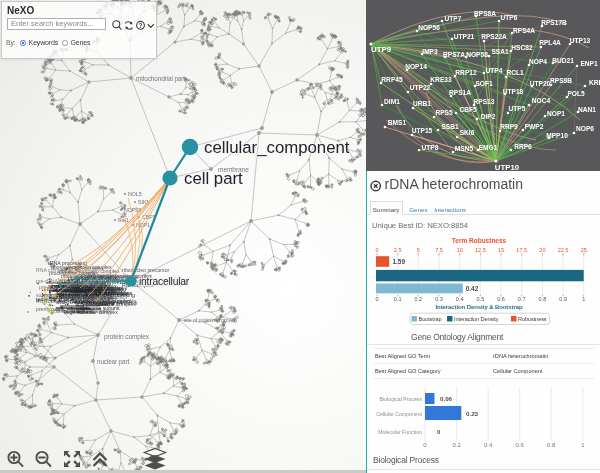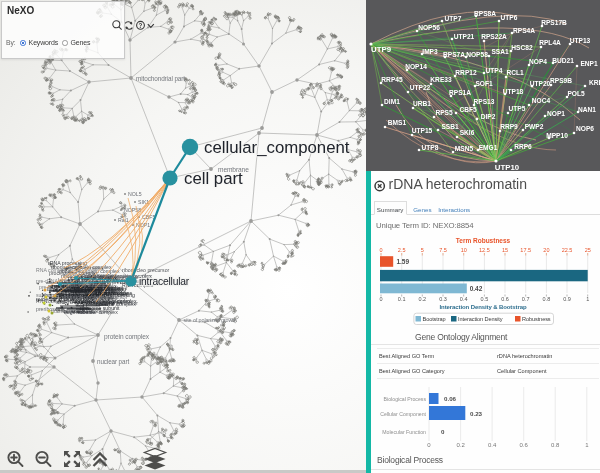--- a/index.html
+++ b/index.html
@@ -1,31 +1,31 @@
 <!DOCTYPE html>
 <html><head><meta charset="utf-8">
 <style>
 * { margin:0; padding:0; box-sizing:border-box; }
 html,body { width:600px; height:473px; overflow:hidden; font-family:"Liberation Sans", sans-serif; background:#fff; }
 #page { position:relative; width:600px; height:473px; }
 #tree { position:absolute; left:0; top:0; width:366px; height:473px;
   background:radial-gradient(circle 440px at 290px 290px, #ffffff 0%, #f6f6f4 50%, #e7e7e3 100%); }
 #treebottom { position:absolute; left:0; top:470px; width:366px; height:3px; background:#c9c9c7; }
-#searchpanel { position:absolute; left:1px; top:1px; width:124px; height:58px; background:rgba(255,255,255,0.78);
+#searchpanel { position:absolute; left:1px; top:1px; width:156px; height:58px; background:rgba(255,255,255,0.78);
   border:1px solid #c9c9c9; box-shadow:0 1px 2px rgba(0,0,0,0.08); }
 #searchpanel h1 { font-size:10px; font-weight:bold; color:#2a2a2a; position:absolute; left:5px; top:3px; }
 #searchinput { position:absolute; left:5px; top:16px; width:99px; height:11.5px; border:1px solid #b0b0b0; background:#fff;
   font-size:7.5px; color:#888; padding-left:3px; line-height:10px; }
 #searchicons { position:absolute; left:109px; top:16.5px; }
 #radios { position:absolute; left:4px; top:36.5px; font-size:6.8px; color:#666; white-space:nowrap; letter-spacing:-0.1px; }
 #radios b { color:#3a3a3a; font-size:7px; font-weight:normal; letter-spacing:-0.15px; }
 .radio { display:inline-block; width:5.5px; height:5.5px; border:1px solid #999; border-radius:50%; vertical-align:-1px; margin:0 1px 0 3px; background:#fff; }
 .radio.sel { border-color:#4077d6; background:radial-gradient(circle, #4077d6 0 40%, #fff 45%); }
 #darkpanel { position:absolute; left:366px; top:0; width:234px; height:171px; }
-#rpanel { position:absolute; left:366px; top:171px; width:234px; height:302px; background:#fefefe; border-left:5px solid #14b8a6; }
+#rpanel { position:absolute; left:366px; top:171px; width:234px; height:302px; background:#fefefe; border-left:1px solid #14b8a6; }
 #rhead { position:absolute; left:2.5px; top:5px; height:14px; }
 #rhead .t { font-size:14px; color:#4d4d4d; margin-left:3px; vertical-align:1px; }
 #tabs { position:absolute; left:0px; top:30px; width:234px; height:14px; border-bottom:1px solid #ddd; font-size:6.2px; }
 #tabs .tab1 { position:absolute; left:2.6px; top:0; height:14px; width:33px; padding-top:4px; text-align:center; background:#fdfdfd; border:1px solid #ddd; border-bottom:1px solid #fdfdfd; color:#44484c; }
 #tabs .tab2 { position:absolute; left:42.3px; top:4.5px; color:#3e7cb8; }
 #tabs .tab3 { position:absolute; left:67.2px; top:4.5px; color:#3e7cb8; }
 #uid { position:absolute; left:5px; top:50px; font-size:7.8px; color:#6e6e6e; letter-spacing:-0.1px; }
 #gohead { position:absolute; left:6px; top:160.5px; font-size:8.5px; color:#555; letter-spacing:-0.2px;margin-left:38px; }
 #gohr1 { position:absolute; left:0; top:172.7px; width:234px; border-top:1px solid #e4e4e4; }
 #bphead { position:absolute; left:6px; top:284px; font-size:8.5px; color:#555; letter-spacing:-0.2px; }
@@ -460,20 +460,21 @@
  <path d="M155 448.5 l10.5 4 -10.5 4 -10.5 -4 z" fill="#fbfbf9" stroke="#4e4e4c" stroke-width="1.3"></path>
  <path d="M155 455 l10.5 4 -10.5 4 -10.5 -4 z" fill="#4e4e4c"></path>
  <path d="M155 461.5 l10.5 4 -10.5 4 -10.5 -4 z" fill="#4e4e4c"></path>
 </g>
 
 </g>
 </svg>
     <div id="treebottom"></div>
     <div id="searchpanel">
       <h1>NeXO</h1>
+      <span id="searchinput">Enter search keywords...</span>
       <svg id="searchicons" width="48" height="13" viewBox="0 0 48 13">
         <g stroke="#3a3a3a" stroke-width="1.1" fill="none">
         <circle cx="5.3" cy="5.3" r="3.5"></circle>
             <line x1="7.9" y1="7.9" x2="10.6" y2="10.6"></line>
         <path d="M14.2 4.4 a3.6 3.6 0 0 1 6.4 0.8"></path>
             <path d="M21.4 8.6 a3.6 3.6 0 0 1 -6.4 -0.8"></path>
         <path d="M20.9 2.6 l0.4 2.7 -2.7 -0.4 z" fill="#3a3a3a" stroke="none"></path>
         <path d="M14.9 10.4 l-0.4 -2.7 2.7 0.4 z" fill="#3a3a3a" stroke="none"></path>
         <circle cx="29.5" cy="6.3" r="3.9"></circle>
         </g>
@@ -718,21 +719,21 @@
   <div id="rpanel">
     <div id="rhead"><svg width="12" height="12" style="vertical-align:-2px">
           <circle cx="5.7" cy="6" r="4.7" fill="none" stroke="#3a3a3a" stroke-width="1.5"></circle>
           <path d="M3.9 4.2 L7.5 7.8 M7.5 4.2 L3.9 7.8" stroke="#3a3a3a" stroke-width="1.3"></path>
         </svg><span class="t">rDNA heterochromatin</span></div>
     <div id="tabs">
         <span class="tab1">Summary</span>
         <span class="tab2">Genes</span>
         <span class="tab3">Interactions</span>
       </div>
-    <div id="uid">Unique Term ID: NEXO:8854</div>
+    <div id="uid">Unique Best ID: NEXO:8854</div>
     <svg width="234" height="96" viewBox="0 0 234 96" style="position:absolute;left:0;top:62px" font-family="Liberation Sans, sans-serif">
         <text x="112" y="9.5" font-size="6.5" font-weight="bold" fill="#e8542b" text-anchor="middle">Term Robustness</text>
         <g stroke="#e0e0e0" stroke-width="0.7">
           <line x1="10.0" y1="20" x2="10.0" y2="60"></line>
           <line x1="30.7" y1="20" x2="30.7" y2="60"></line>
           <line x1="51.3" y1="20" x2="51.3" y2="60"></line>
           <line x1="72.0" y1="20" x2="72.0" y2="60"></line>
           <line x1="92.7" y1="20" x2="92.7" y2="60"></line>
           <line x1="113.4" y1="20" x2="113.4" y2="60"></line>
           <line x1="134.0" y1="20" x2="134.0" y2="60"></line>

